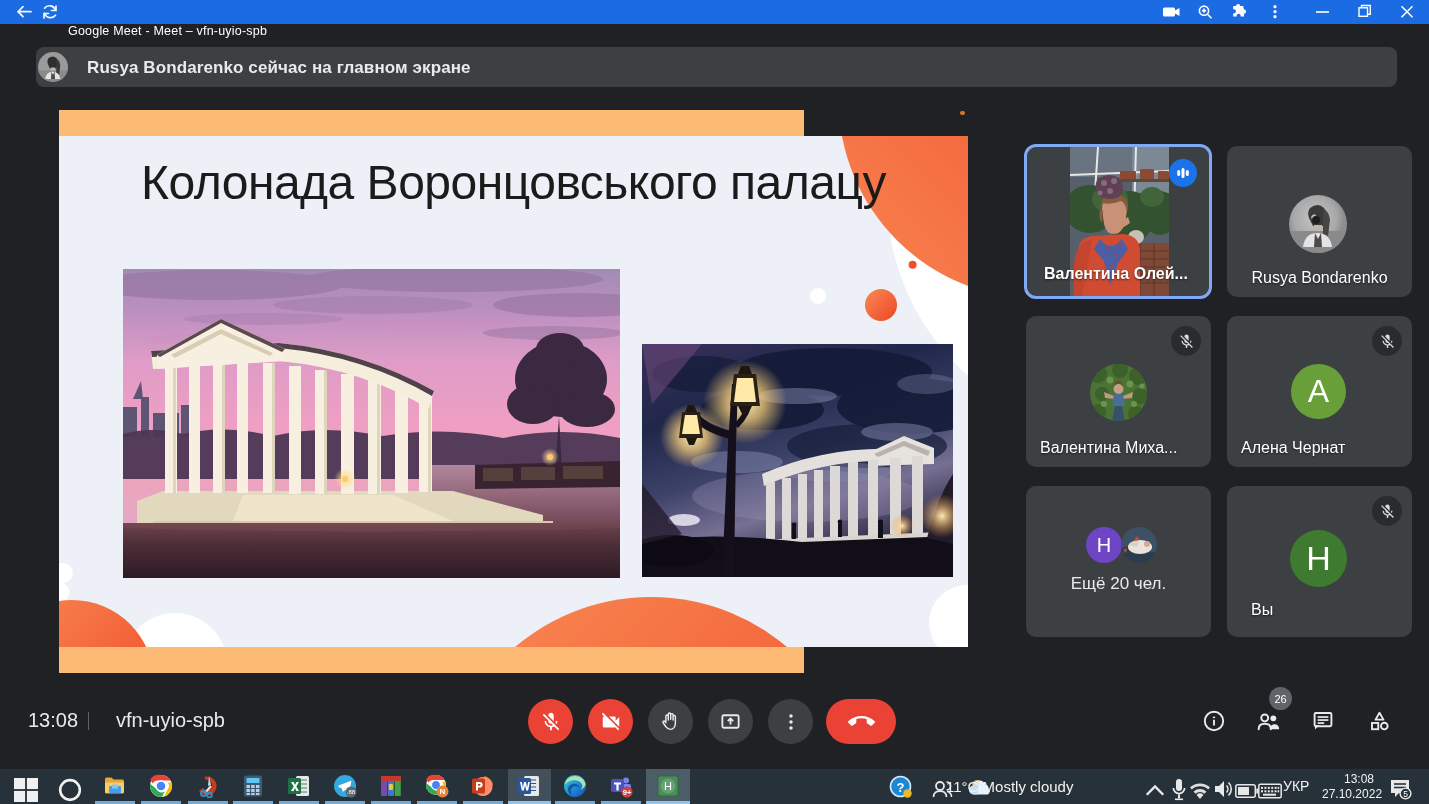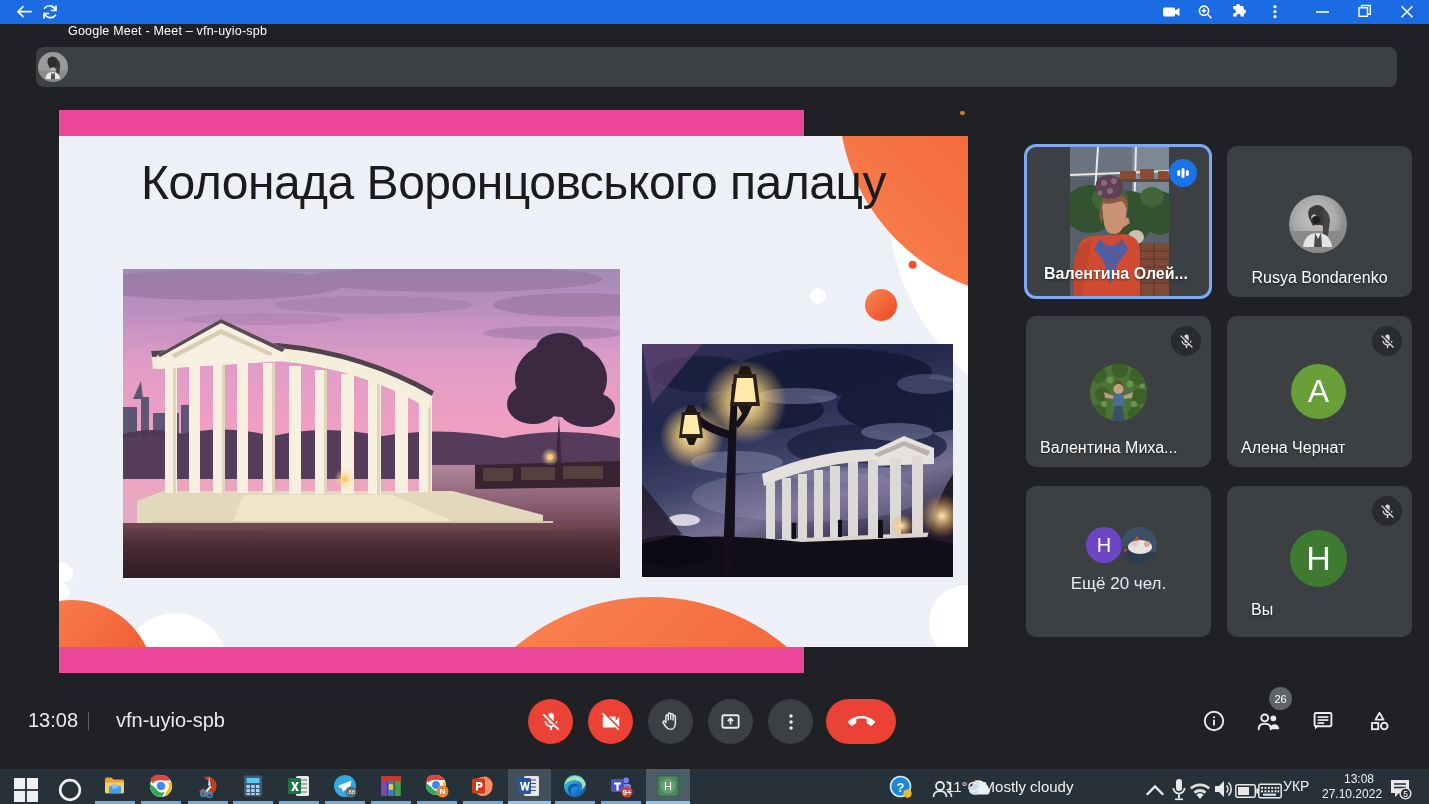--- a/index.html
+++ b/index.html
@@ -7,21 +7,21 @@
     font-family:"Liberation Sans", sans-serif; }
   .abs { position:absolute; }
   #stage { position:relative; width:1429px; height:804px; }
   
   #titlebar { position:absolute; left:0; top:0; width:1429px; height:24px; background:#1b6ce3; }
   #titletext { position:absolute; left:68px; top:8px; color:#fff; font-size:12.5px; letter-spacing:.2px;margin-top:16px; }
   
   #banner { position:absolute; left:36px; top:47px; width:1361px; height:40px; border-radius:8px; background:#3c4043; }
   #bannertext { position:absolute; left:87px; top:58px; color:#e8eaed; font-size:17px; font-weight:bold; letter-spacing:0.1px; }
   
-  #pres { position:absolute; left:59px; top:110px; width:745px; height:563px; background:#ec4899; }
+  #pres { position:absolute; left:59px; top:110px; width:745px; height:563px; background:#fdba74; }
   #slide { position:absolute; left:0; top:26px; width:909px; height:511px; background:#eef0f8; overflow:hidden; }
   #slidetitle { position:absolute; left:0; top:19px; width:909px; text-align:center; color:#1b1b1b; font-size:48px; letter-spacing:-0.5px; }
   
   .tile { position:absolute; width:185px; height:151px; background:#3c4043; border-radius:10px; }
   .tname { position:absolute; left:14px; bottom:10px; color:#fff; font-size:16px; font-weight:500;
            text-shadow:0 1px 2px rgba(0,0,0,.6); white-space:nowrap; }
   .micoff { position:absolute; right:10px; top:10px; width:30px; height:30px; border-radius:50%;
             background:#292b2e; display:flex; align-items:center; justify-content:center; }
   
   .ctl { position:absolute; top:699px; width:45px; height:45px; border-radius:50%;
@@ -82,20 +82,21 @@
     <g clip-path="url(#cp2)">
       <rect width="58" height="58" fill="#9a9a9a"></rect>
       <rect x="0" y="36" width="58" height="22" fill="#8a8a8a"></rect>
       <path d="M20 12 q9 -7 16 0 q4 5 2 12 l-3 8 h-12 l-4 -9 q-2 -7 1 -11z" fill="#2e2e2e"></path>
       <path d="M36 14 q6 2 7 12 l-2 18 -6 -2 z" fill="#3a3a3a"></path>
       <path d="M25 30 h8 l1 6 h-10 z" fill="#bdb4ac"></path>
       <path d="M14 52 q2 -14 14 -14 q13 0 15 14 z" fill="#e4e4e4"></path>
       <path d="M26 38 l3 6 3 -6 1 14 h-8 z" fill="#4a4a4a"></path>
     </g>
   </svg>
+  <div id="bannertext">Rusya Bondarenko сейчас на главном экране</div>
 
   <div id="pres">
     <div style="position:absolute; left:901px; top:0.5px; width:4.5px; height:4.5px; border-radius:50%; background:#cf7c28;"></div>
     <div id="slide">
       <svg width="909" height="511" viewBox="0 0 909 511" style="position:absolute;left:0;top:0;">
         <defs>
           <linearGradient id="og1" x1="0" y1="1" x2="1" y2="0">
             <stop offset="0" stop-color="#f88450"></stop>
               <stop offset="1" stop-color="#ee3f22"></stop>
           </linearGradient>

